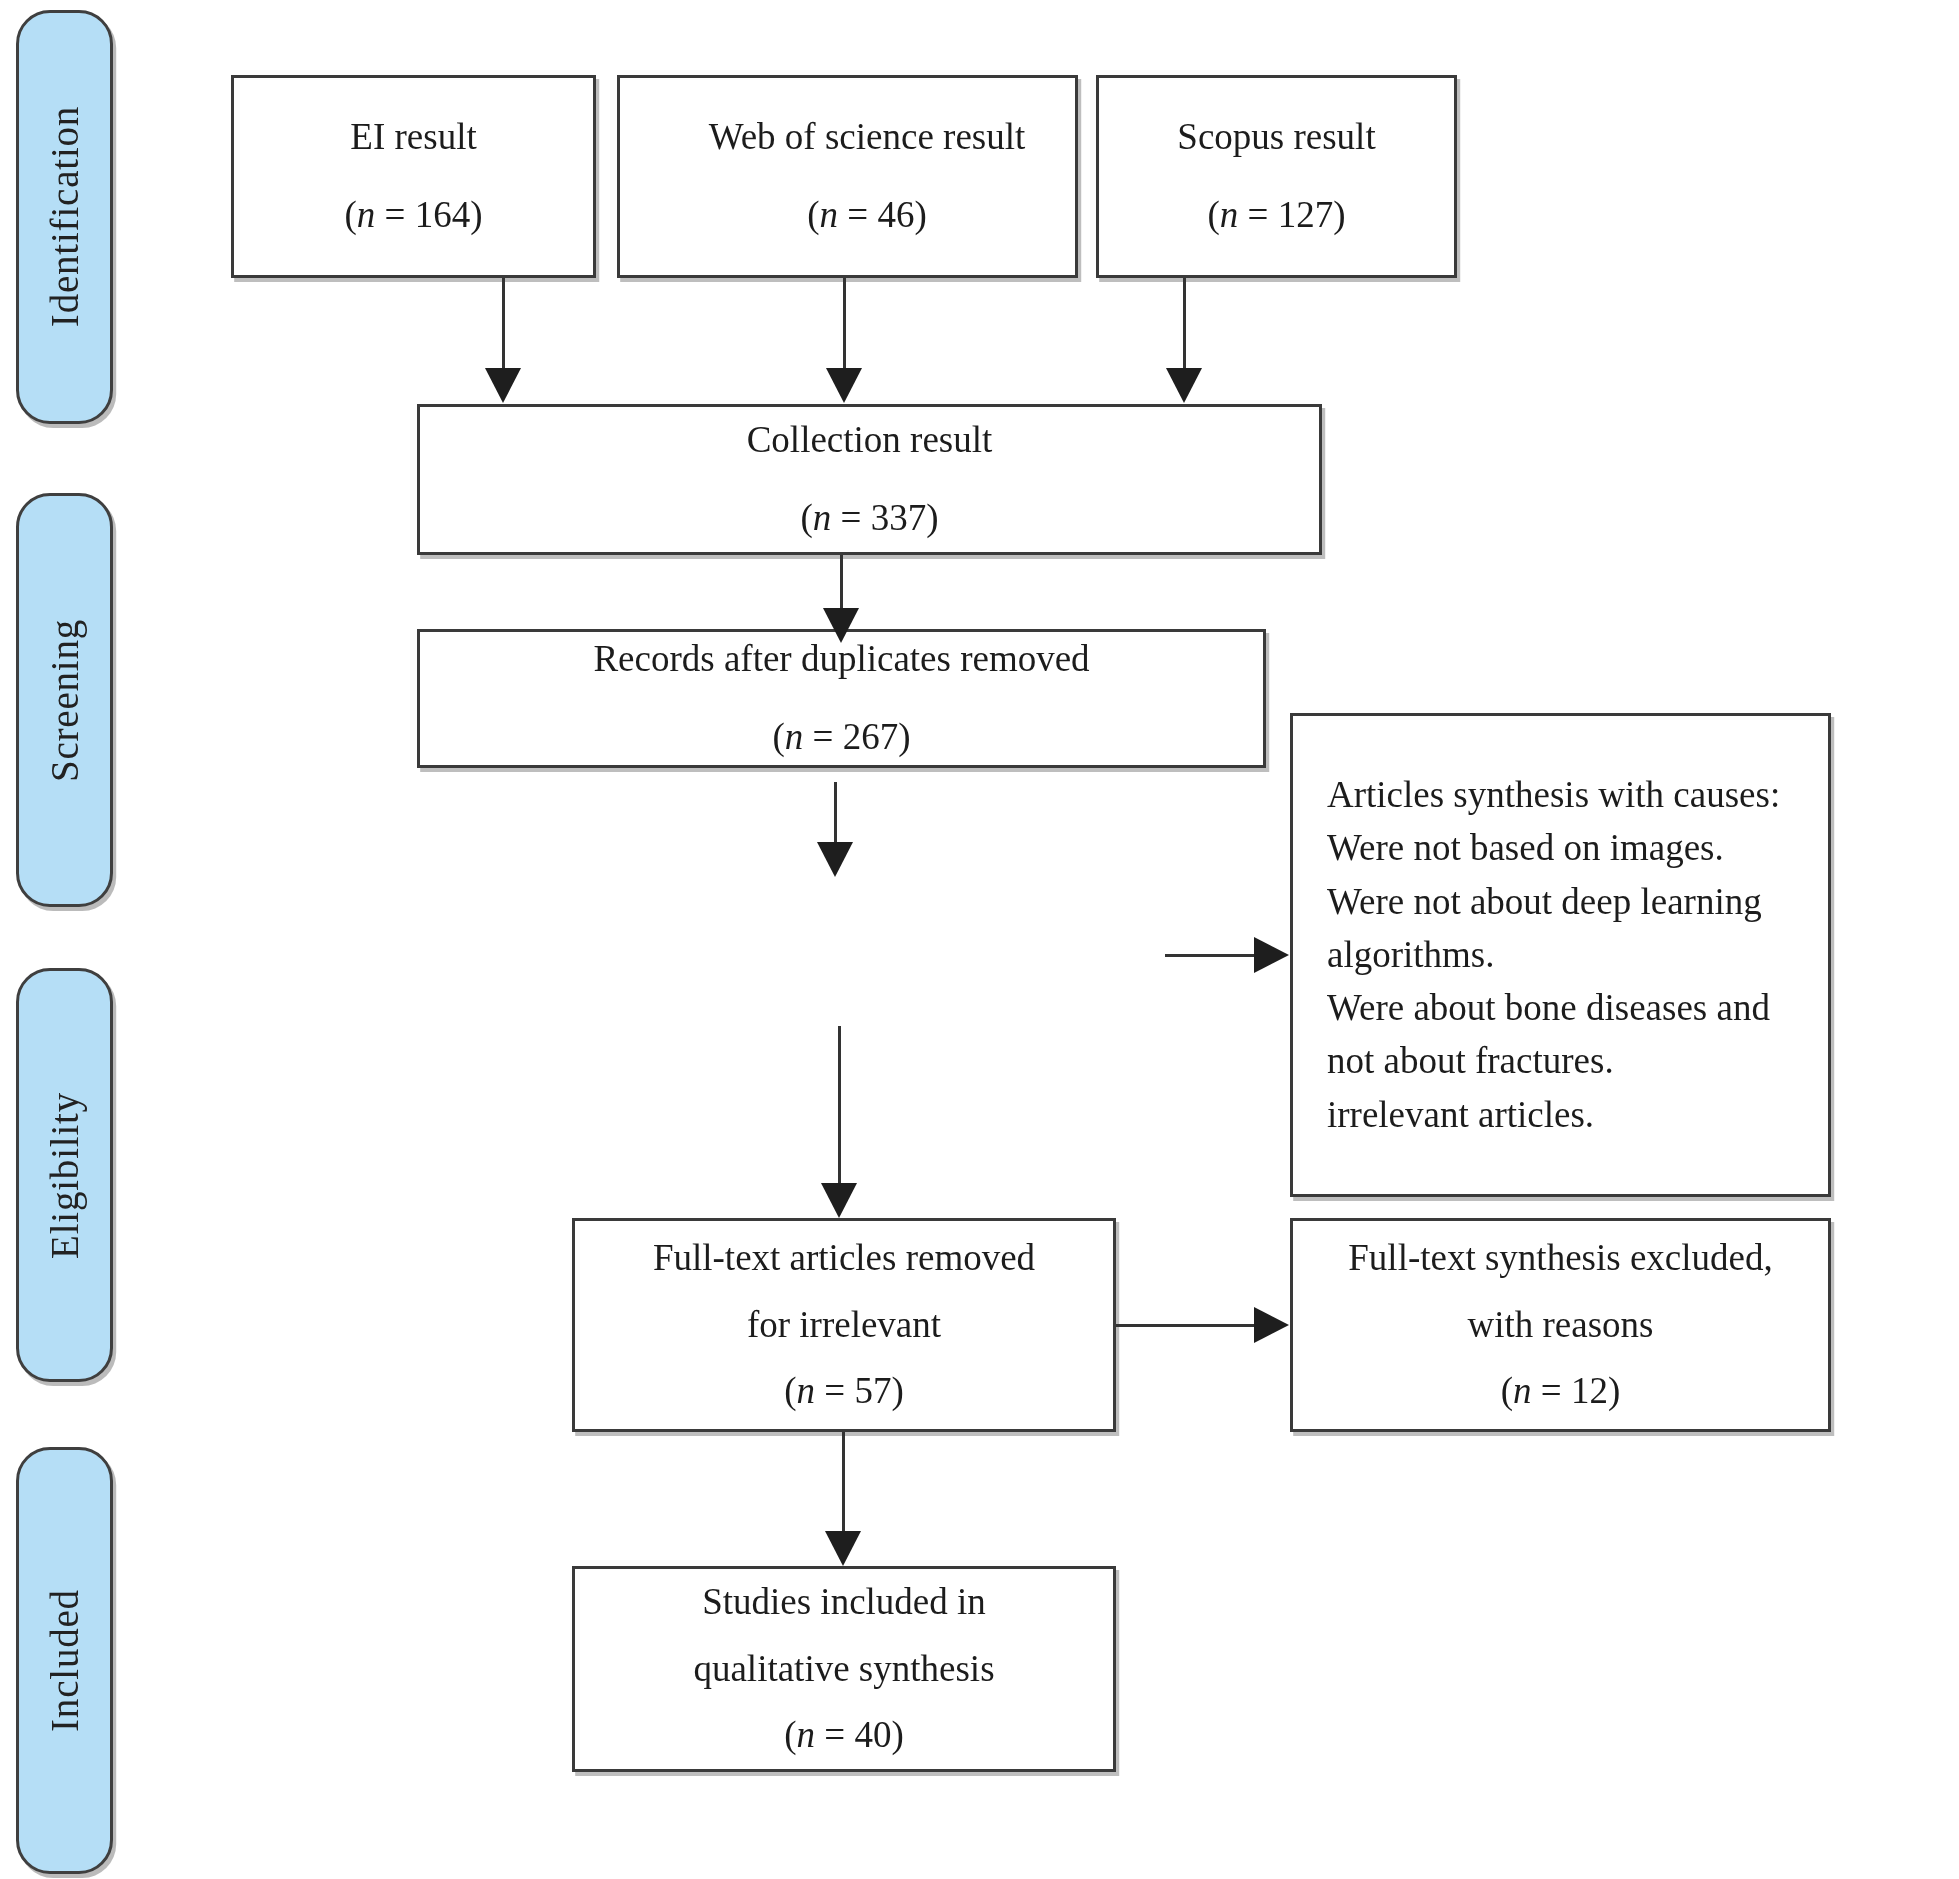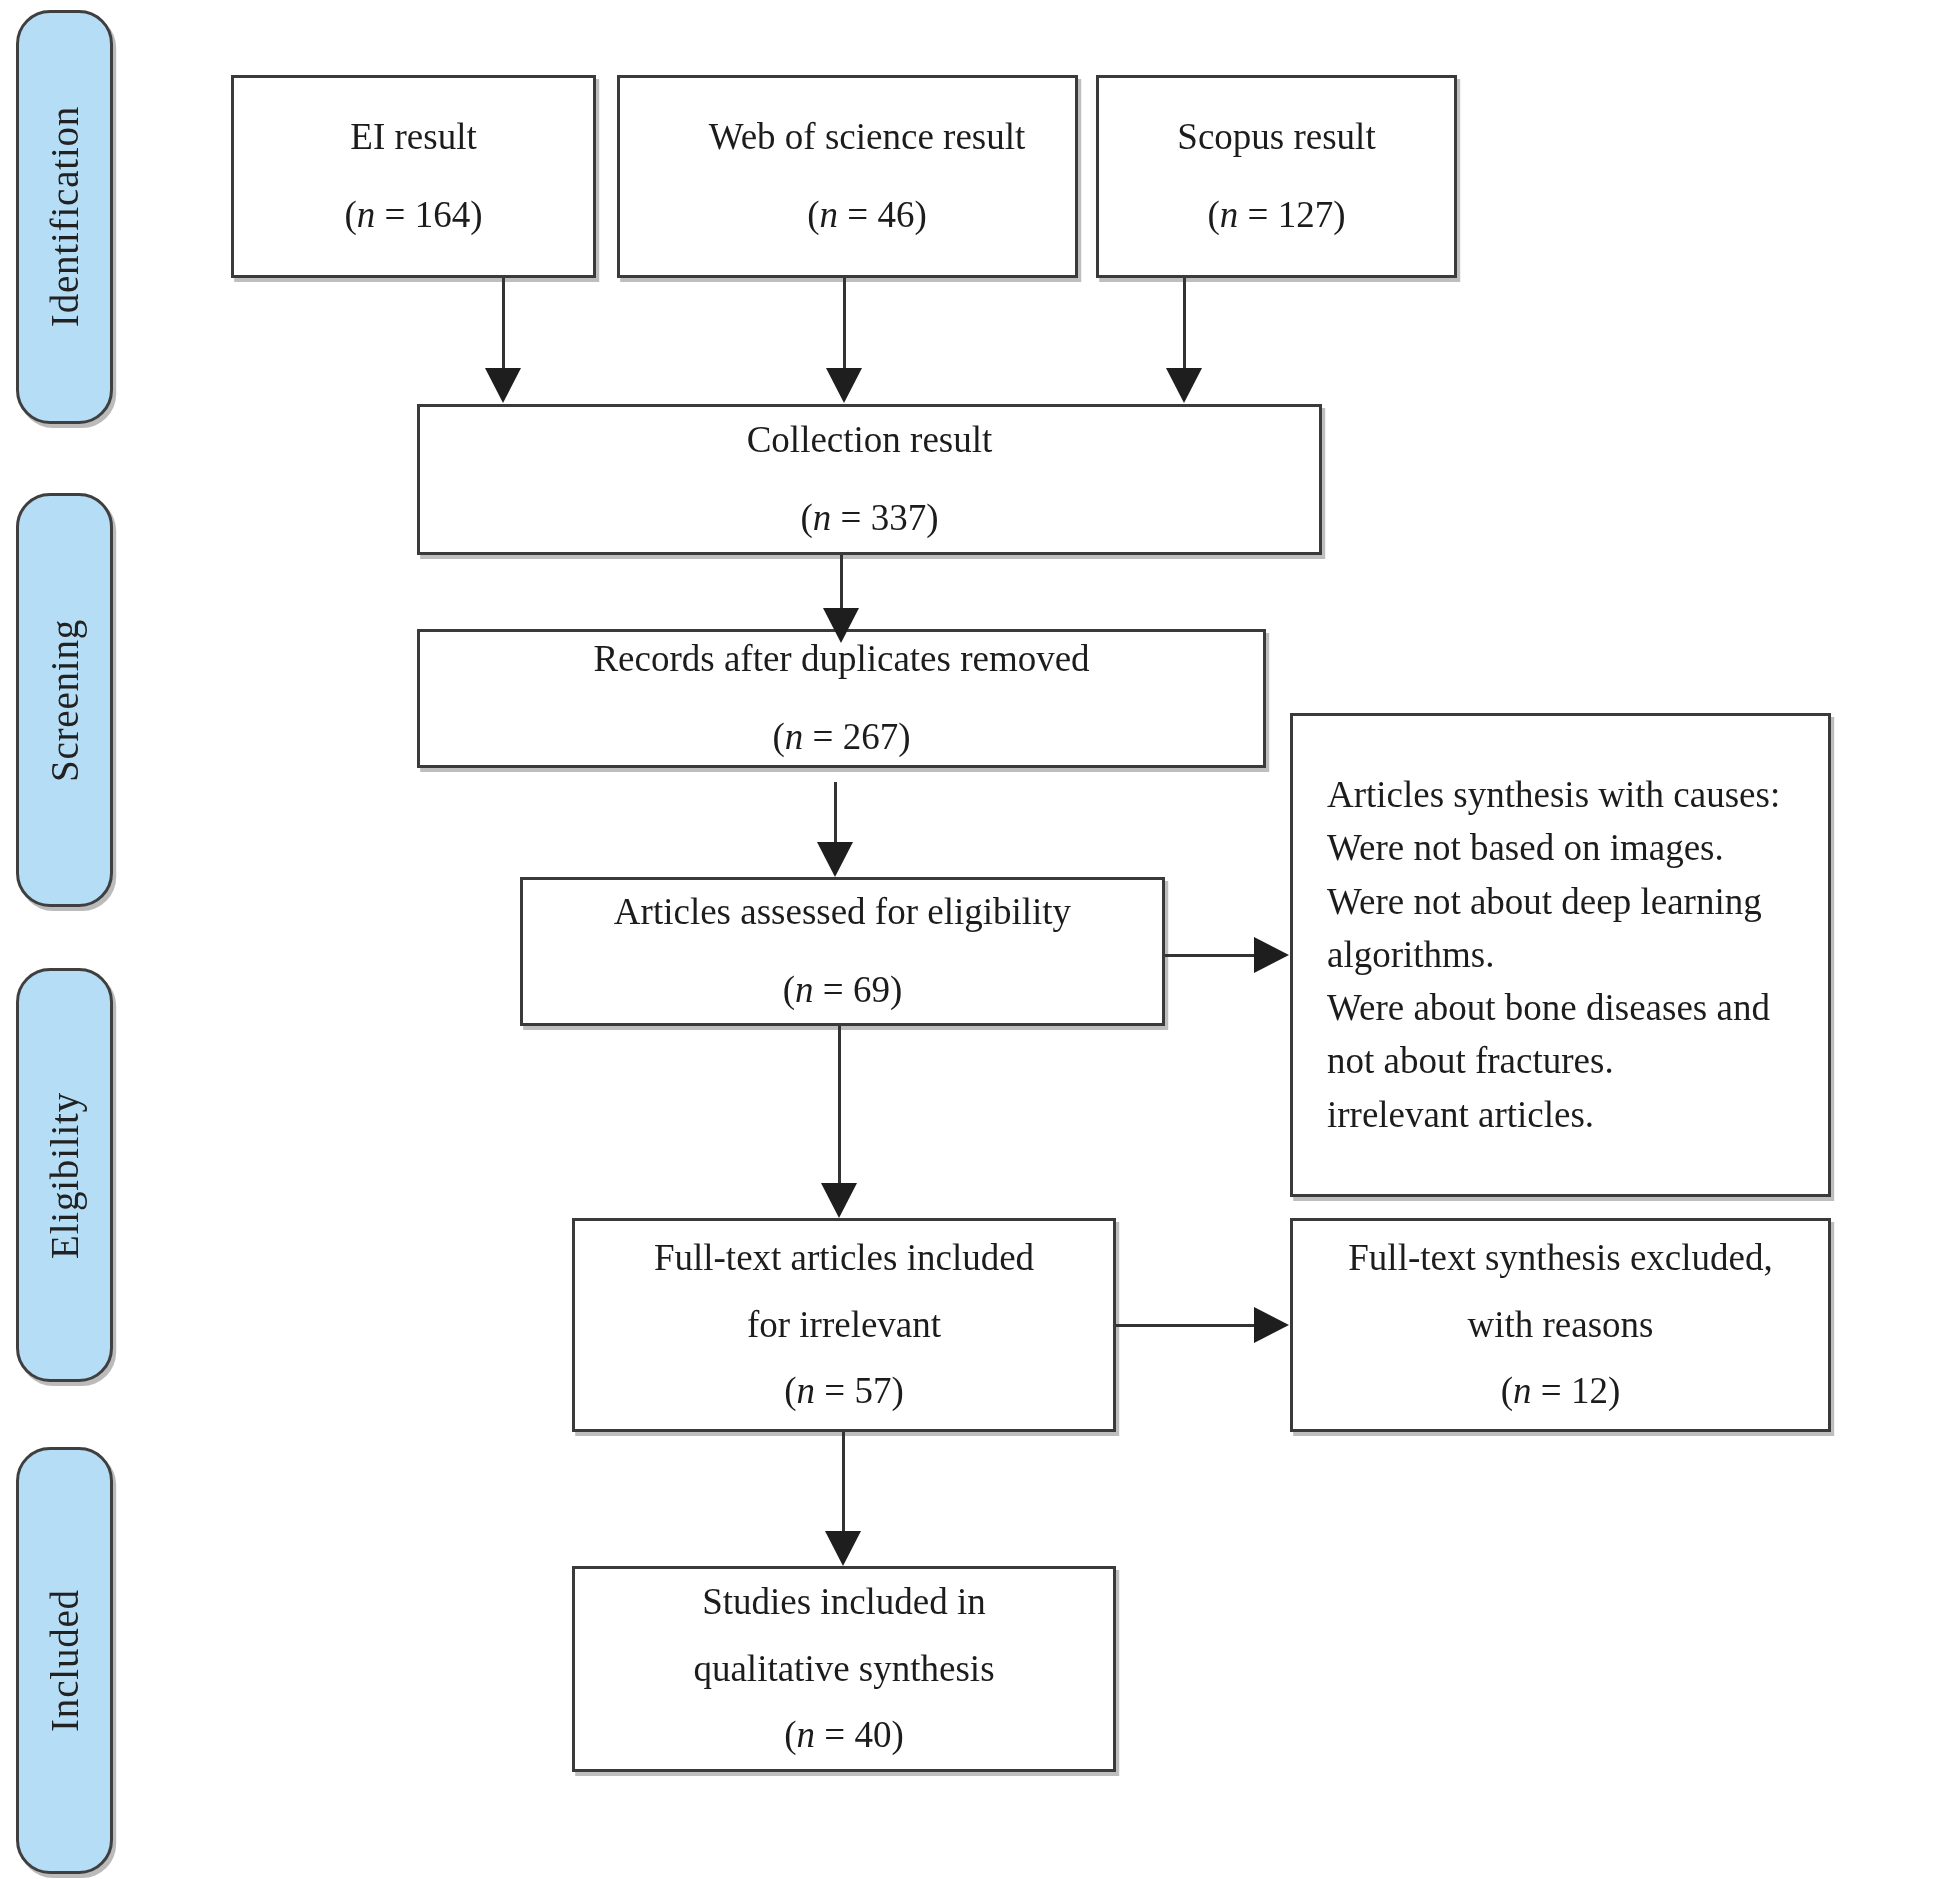--- a/index.html
+++ b/index.html
@@ -132,38 +132,32 @@
     </div>
   </div>
 
   <div class="box" style="left:417px;top:629px;width:849px;height:139px;">
     <div class="box-inner gap-big">
       <span>Records after duplicates removed</span>
       <span>(<i>n</i> = 267)</span>
     </div>
   </div>
 
-  <div class="box" style="left:520px;top:877px;width:645px;height:149px;">
-    <div class="box-inner gap-big">
-      <span>Articles assessed for eligibility</span>
-      <span>(<i>n</i> = 69)</span>
-    </div>
-  </div>
 
   <div class="box left-text" style="left:1290px;top:713px;width:541px;height:484px;">
     <span>Articles synthesis with causes:</span>
     <span>Were not based on images.</span>
     <span>Were not about deep learning algorithms.</span>
     <span>Were about bone diseases and not about fractures.</span>
     <span>irrelevant articles.</span>
   </div>
 
   <div class="box" style="left:572px;top:1218px;width:544px;height:214px;">
     <div class="box-inner gap-small">
-      <span>Full-text articles included</span>
+      <span>Full-text articles removed</span>
       <span>for irrelevant</span>
       <span>(<i>n</i> = 57)</span>
     </div>
   </div>
 
   <div class="box" style="left:1290px;top:1218px;width:541px;height:214px;">
     <div class="box-inner gap-small">
       <span>Full-text synthesis excluded,</span>
       <span>with reasons</span>
       <span>(<i>n</i> = 12)</span>

